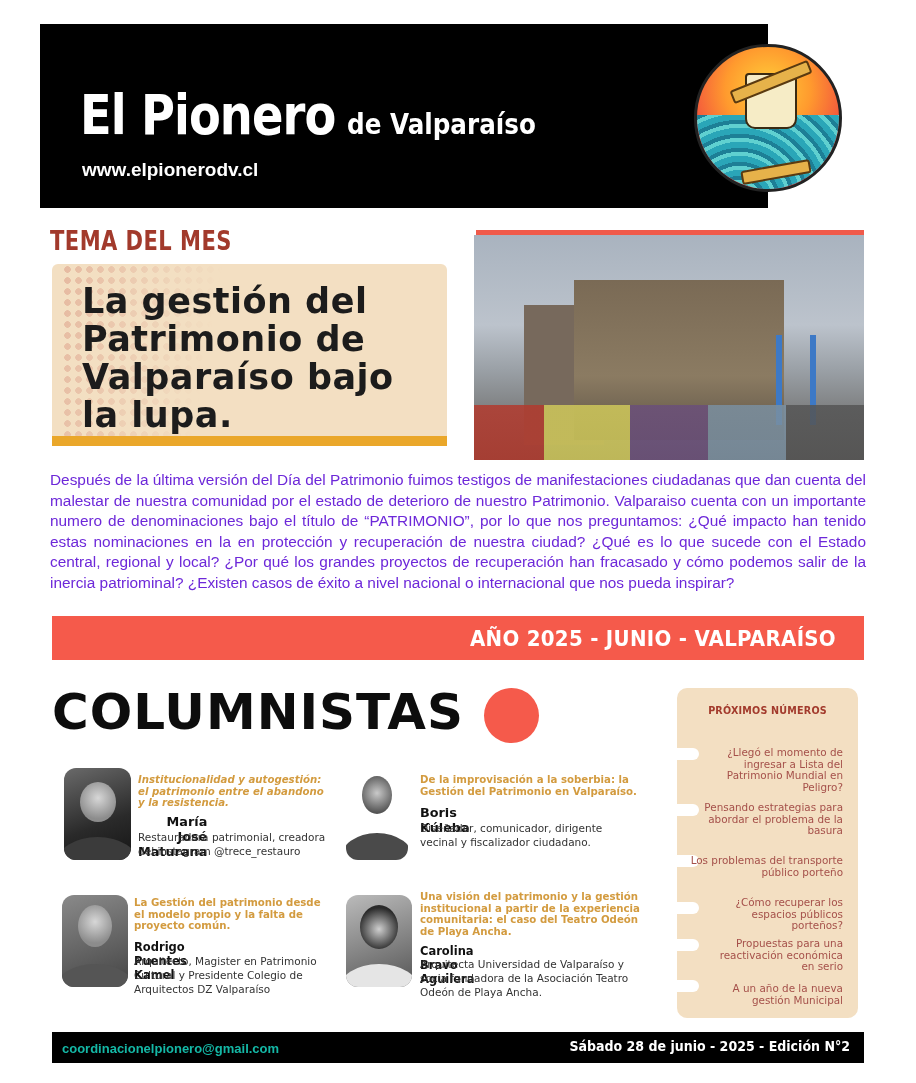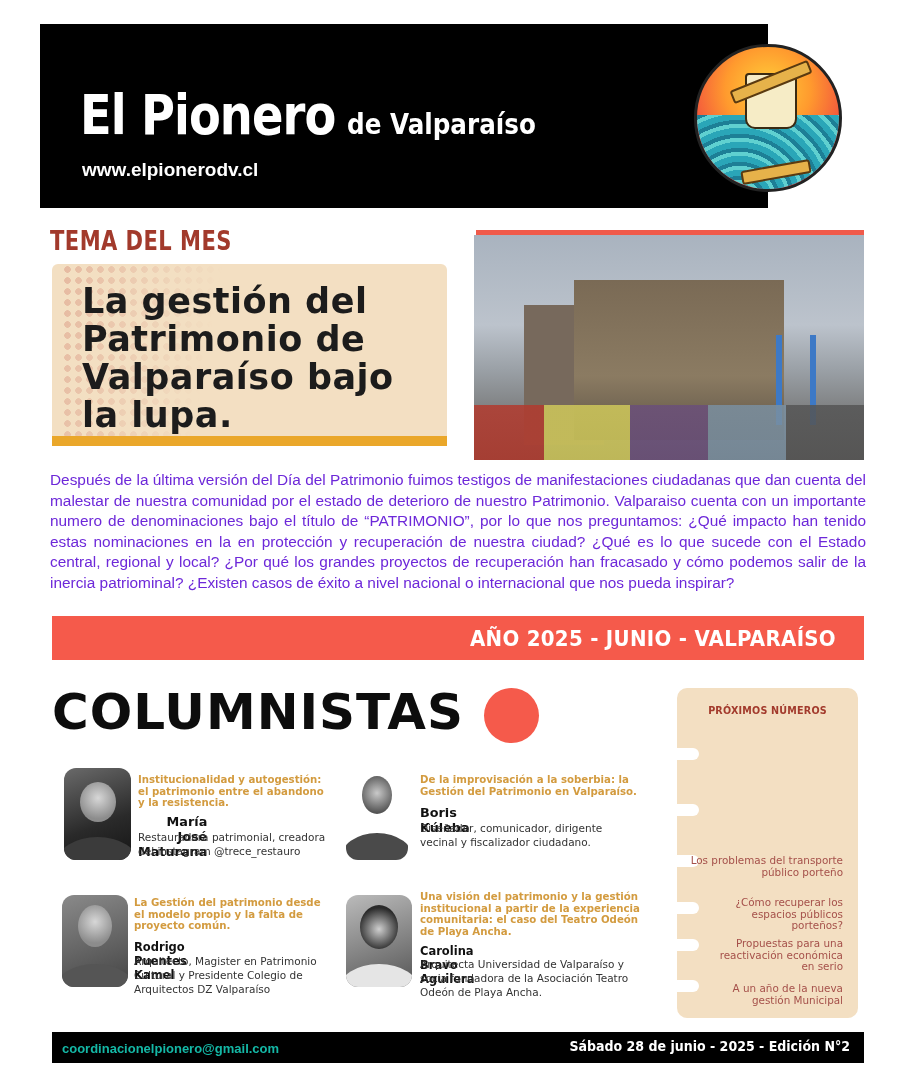--- a/index.html
+++ b/index.html
@@ -105,21 +105,21 @@
 </div>
 
 <h2 class="col-heading">COLUMNISTAS</h2>
 <div class="col-dot"></div>
 
 <div class="colm">
   <div class="avatar" style="left:64px; top:768px; width:67px; height:92px;">
     <div class="head" style="left:16px; top:14px; width:36px; height:40px;"></div>
     <div class="shoulders"></div>
   </div>
-  <div class="topic" style="left:138px; top:774px; width:190px;">Institucionalidad y autogestión: el patrimonio entre el abandono y la resistencia.</div>
+  <div class="topic" style="left:138px; top:774px; width:190px;font-style:italic;">Institucionalidad y autogestión: el patrimonio entre el abandono y la resistencia.</div>
   <div class="cname" style="left:138px; top:814px;text-align:right;">María José Maturana</div>
   <div class="cdesc" style="left:138px; top:830px; width:200px;">Restauradora patrimonial, creadora del instagram @trece_restauro</div>
 </div>
 
 <div class="colm">
   <div class="avatar" style="left:346px; top:770px; width:62px; height:90px; background:#fff;">
     <div class="head" style="left:16px; top:6px; width:30px; height:38px; background:radial-gradient(circle at 50% 45%, #c9c9c9, #555 75%);"></div>
     <div class="shoulders" style="background:#4a4a4a; height:60%;"></div>
   </div>
   <div class="topic" style="left:420px; top:774px; width:235px;">De la improvisación a la soberbia: la Gestión del Patrimonio en Valparaíso.</div>
@@ -148,20 +148,22 @@
 </div>
 
 <aside class="next">
   <div class="next-title">PRÓXIMOS NÚMEROS</div>
   <div class="tab" style="top:60px;"></div>
   <div class="tab" style="top:116px;"></div>
   <div class="tab" style="top:167px;"></div>
   <div class="tab" style="top:214px;"></div>
   <div class="tab" style="top:251px;"></div>
   <div class="tab" style="top:292px;"></div>
+  <div class="next-item" style="top:59px;">¿Llegó el momento de ingresar a Lista del Patrimonio Mundial en Peligro?</div>
+  <div class="next-item" style="top:114px; width:165px;">Pensando estrategias para abordar el problema de la basura</div>
   <div class="next-item" style="top:167px; width:165px;">Los problemas del transporte público porteño</div>
   <div class="next-item" style="top:209px; width:110px;">¿Cómo recuperar los espacios públicos porteños?</div>
   <div class="next-item" style="top:250px; width:125px;">Propuestas para una reactivación económica en serio</div>
   <div class="next-item" style="top:295px; width:120px;">A un año de la nueva gestión Municipal</div>
 </aside>
 
 <footer class="footer">
   <a class="email">coordinacionelpionero@gmail.com</a>
   <span class="date">Sábado 28 de junio - 2025 - Edición N°2</span>
 </footer>

